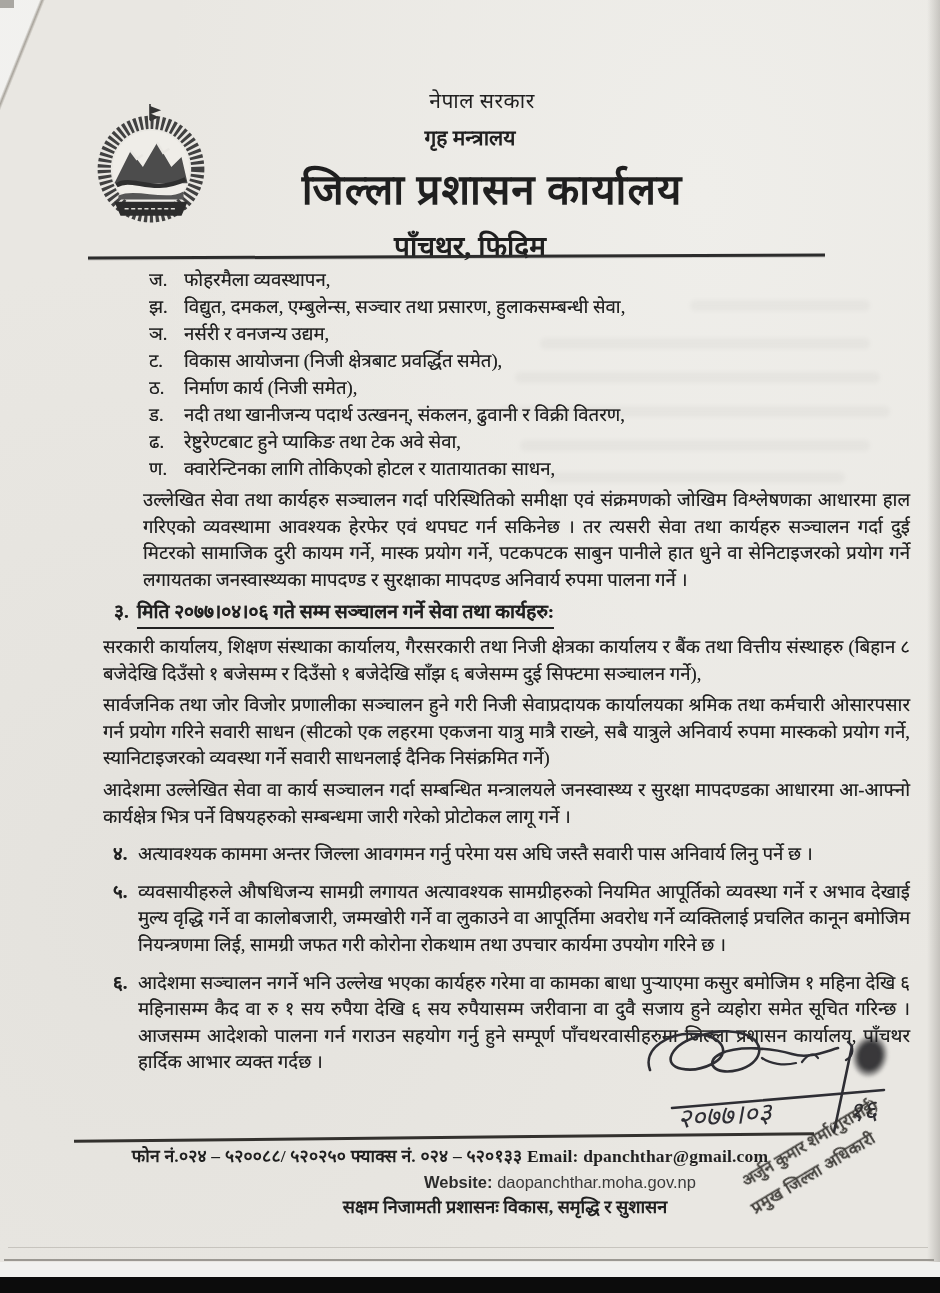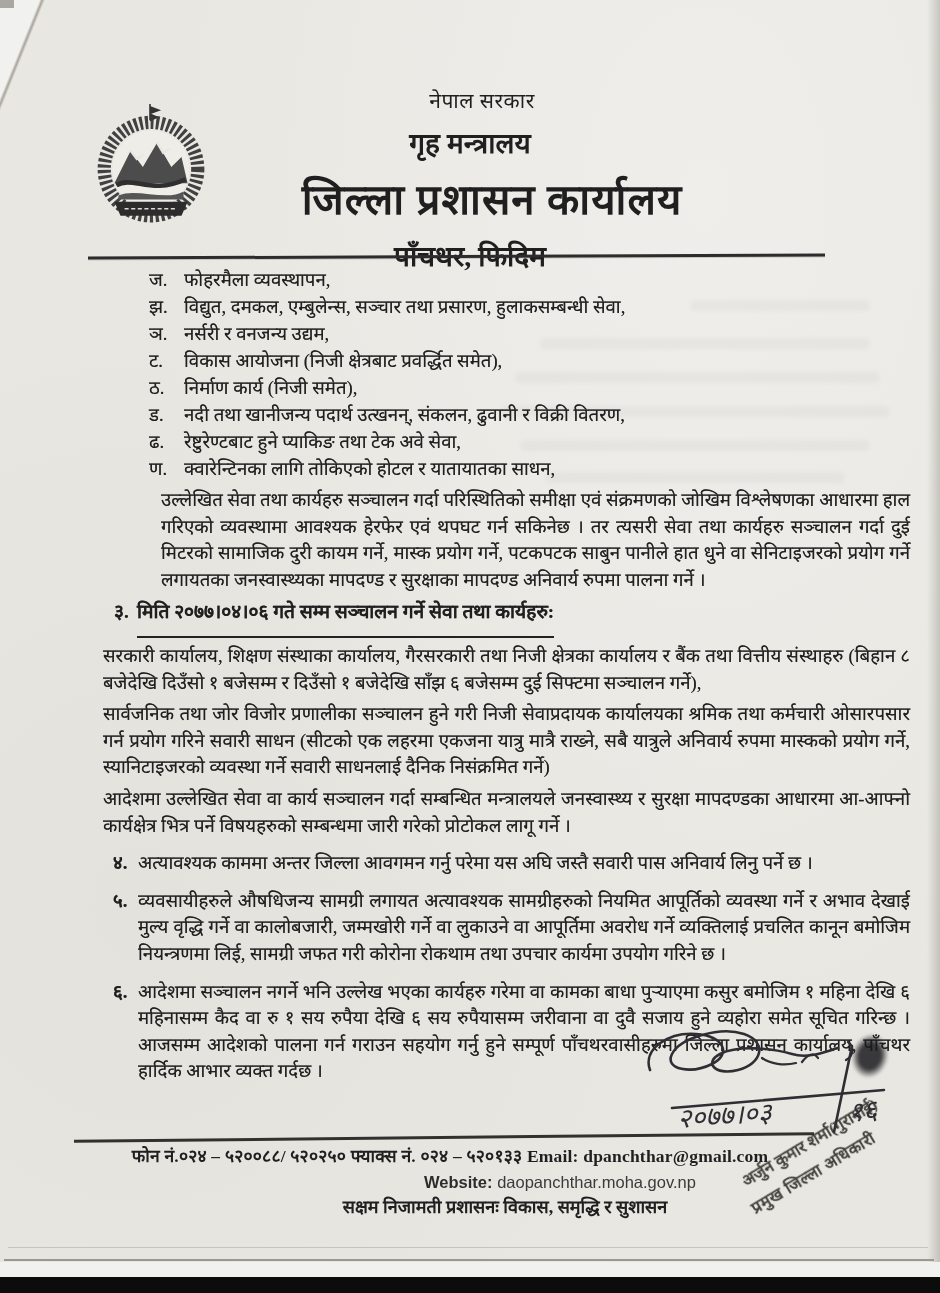--- a/index.html
+++ b/index.html
@@ -22,37 +22,37 @@
   .bottom-edge-2{position:absolute;top:1259px;left:4px;right:6px;height:2px;background:#9b9892;}
   .bottom-strip-light{position:absolute;top:1262px;left:0;width:100%;height:15px;background:#f1f1ef;}
   .bottom-strip-black{position:absolute;top:1277px;left:0;width:100%;height:16px;background:#0c0c0c;}
   .bleed{position:absolute;height:11px;border-radius:6px;background:#6f6e6a;opacity:.055;filter:blur(2px);}
   .ink-smudge{position:absolute;left:852px;top:1034px;width:36px;height:44px;
     background:radial-gradient(ellipse,rgba(25,25,28,.85) 0 42%,rgba(25,25,28,0) 72%);
     filter:blur(1.4px);transform:rotate(14deg);}
   
   .header{position:absolute;top:86px;left:0;width:940px;text-align:center;}
   .h-gov{font-size:21px;letter-spacing:.5px;margin-left:24px;}
-  .h-ministry{font-size:28px;font-weight:600;margin-top:9px;}
+  .h-ministry{font-size:21px;font-weight:600;margin-top:9px;}
   .h-office{font-size:42px;font-weight:700;margin-top:8px;letter-spacing:1px;padding-left:44px;}
   .h-location{font-size:28px;font-weight:700;margin-top:10px;}
   .emblem{position:absolute;left:88px;top:102px;width:126px;height:122px;}
   .divider{position:absolute;top:255px;left:88px;width:737px;height:3px;background:#2c2c2c;
     transform:rotate(-0.25deg);box-shadow:0 1px 0 rgba(0,0,0,.15);}
   
   .body{position:absolute;top:266px;left:103px;width:807px;font-size:18.6px;line-height:26.6px;
     text-shadow:0 0 .5px rgba(20,20,20,.55);}
   .li-row{display:flex;padding-left:46px;line-height:27px;}
   .li-label{width:35px;flex:0 0 35px;}
   .li-text{flex:1;}
   .para{text-align:justify;margin-top:5px;}
-  .para.indent{margin-left:58px;}
+  .para.indent{margin-left:40px;}
   .sec-head{display:flex;margin-top:6px;font-weight:700;font-size:19.2px;}
   .sec-num{width:34px;flex:0 0 34px;padding-left:11px;box-sizing:border-box;}
-  .sec-title{border-bottom:2.2px solid #222;padding-bottom:10px;}
+  .sec-title{border-bottom:2.2px solid #222;padding-bottom:1px;}
   .order{display:flex;margin-top:11px;}
   .order-num{width:35px;flex:0 0 35px;padding-left:10px;box-sizing:border-box;font-weight:600;}
   .order-text{flex:1;text-align:justify;}
   
   .signature{position:absolute;left:612px;top:1018px;width:300px;height:125px;}
   .sig-stroke{stroke:#2e2e34;fill:none;stroke-linecap:round;}
   .sig-date{font-size:27px;fill:#2e2e34;font-style:italic;font-family:"DejaVu Serif",serif;}
   
   .footer-line{position:absolute;top:1136px;left:74px;width:740px;height:2.5px;background:#33312e;
     transform:rotate(-0.6deg);}

